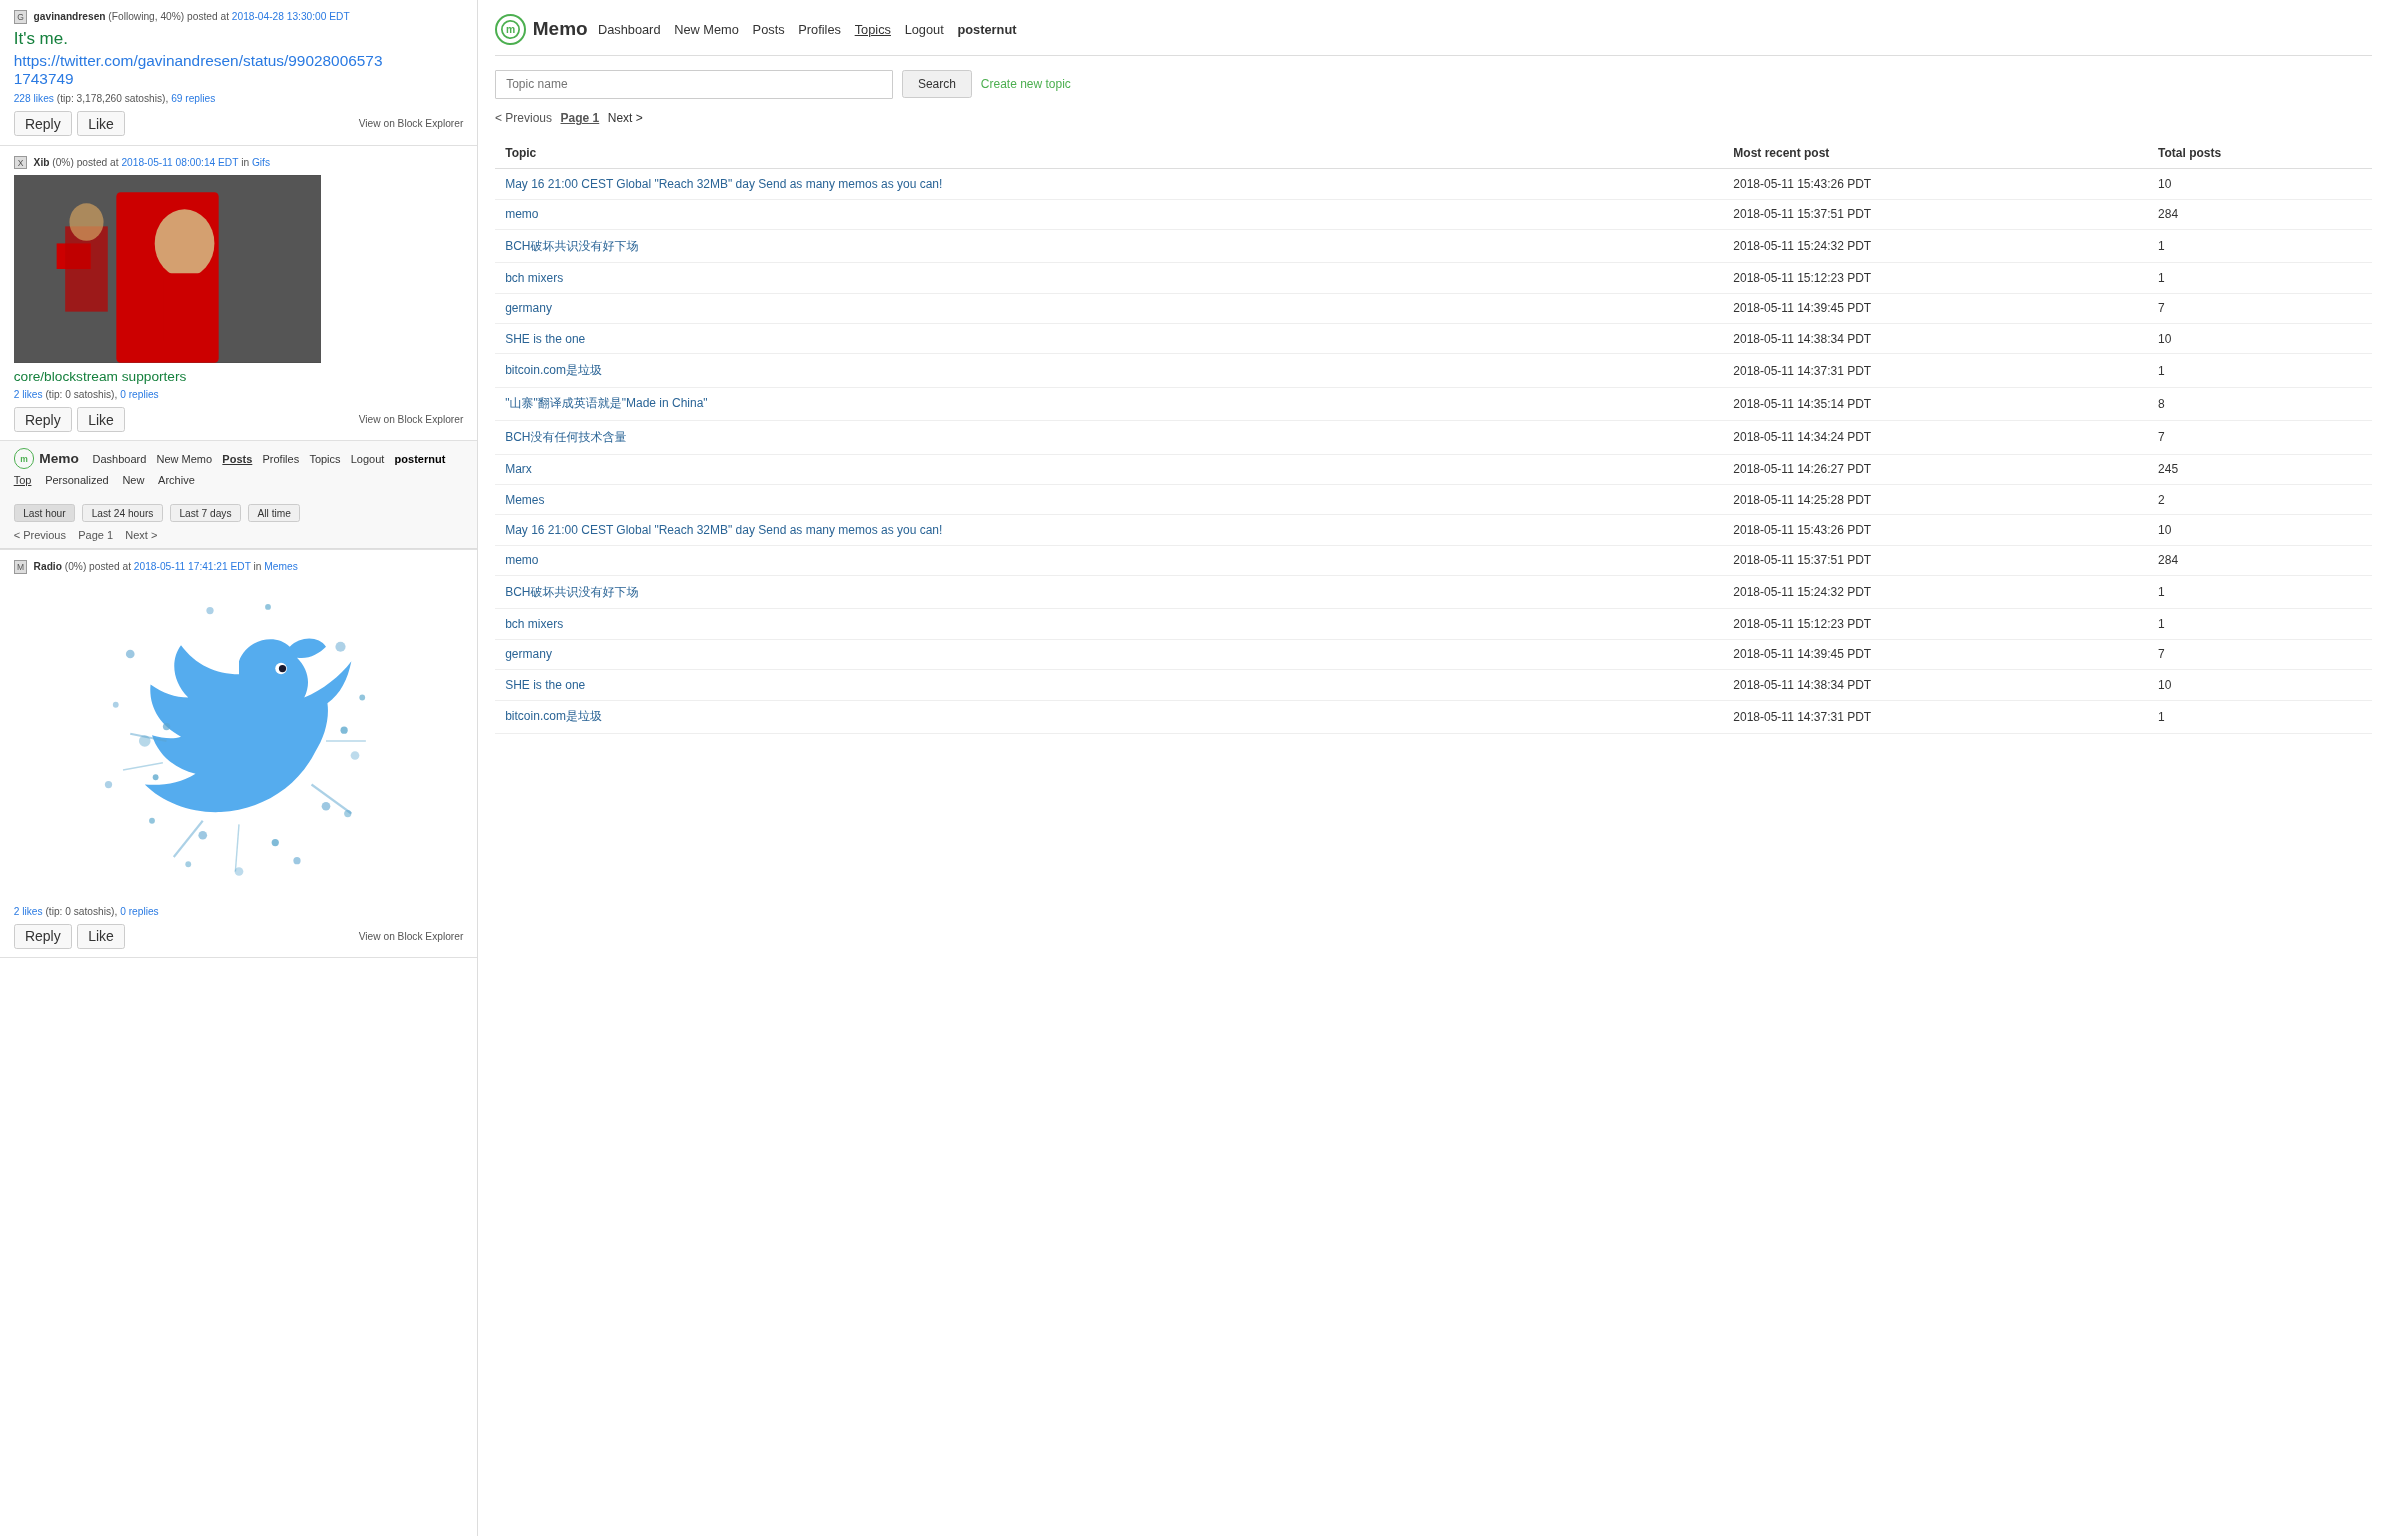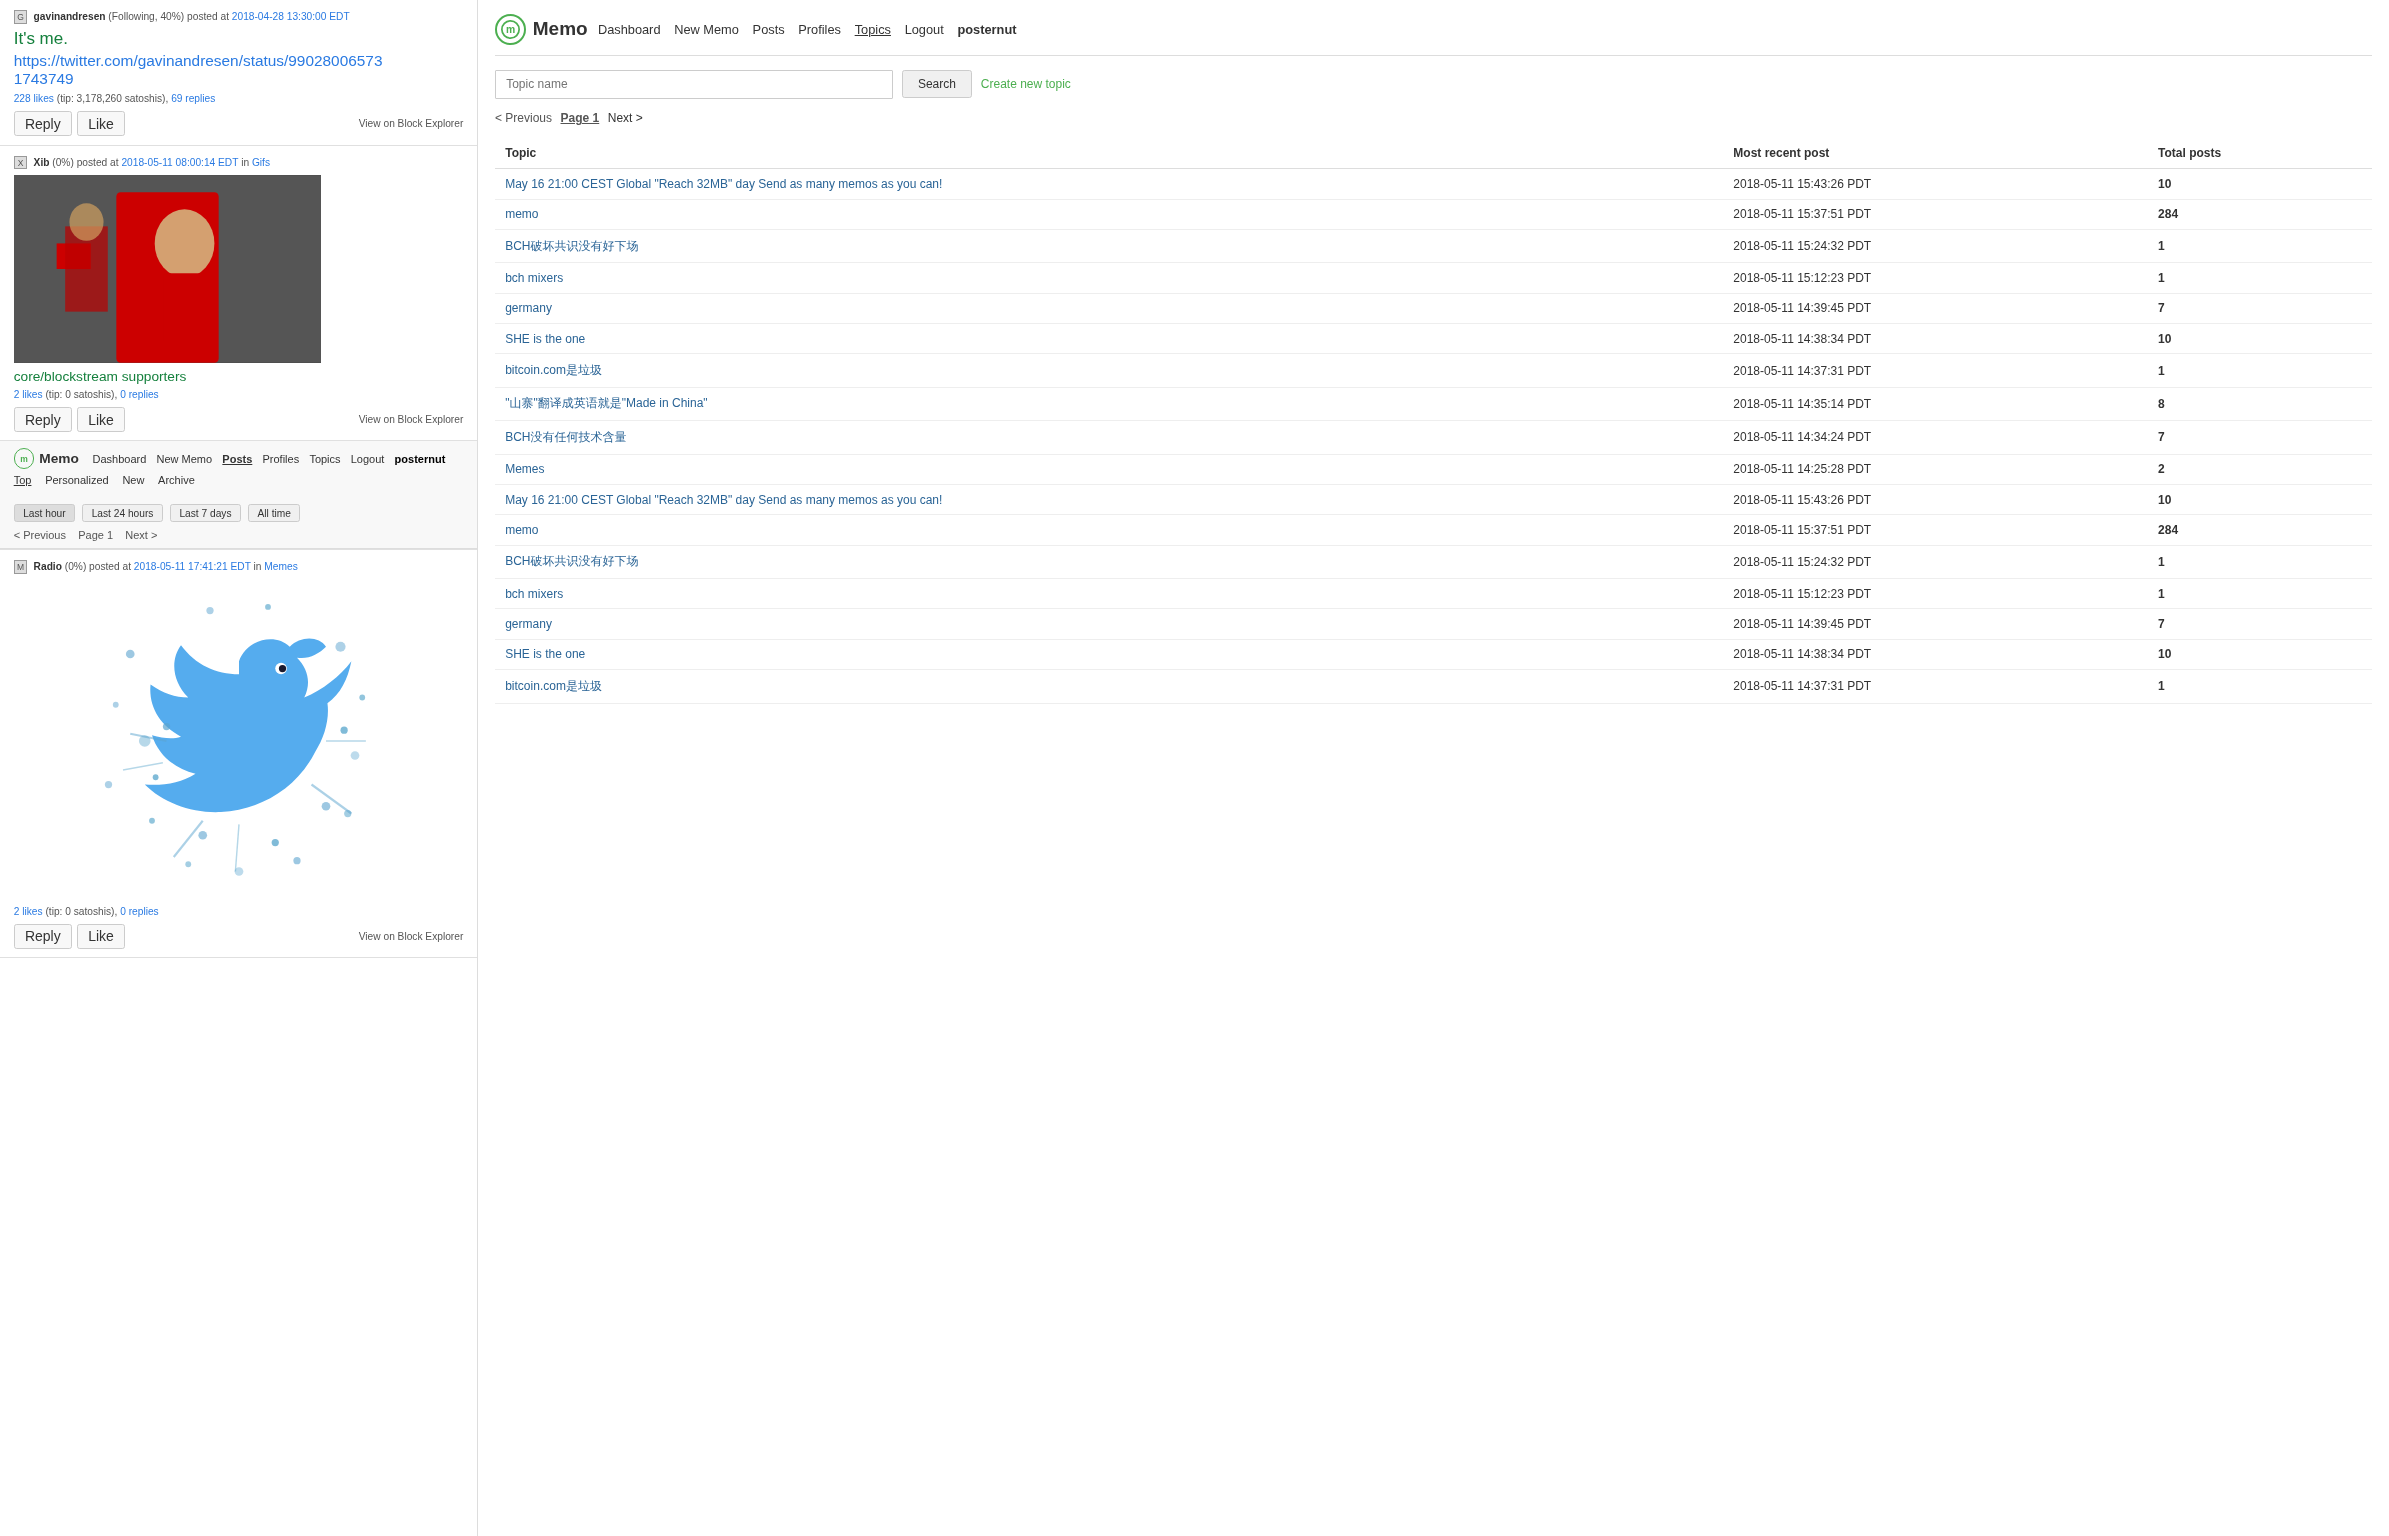--- a/index.html
+++ b/index.html
@@ -314,21 +314,21 @@
       padding: 7.7px 10.2px;
       border-bottom: 0.9px solid #eee;
       vertical-align: middle;
     }
     .topic-link {
       color: #2a6496;
       text-decoration: none;
       font-size: 12px;
     }
     .td-date { color: #333; white-space: nowrap; }
-    .td-count { color: #333; font-weight: bold; }
+    .td-count { color: #333; }
 
     
     .twitter-bird-container {
       width: 100%;
       height: 324px;
       display: flex;
       align-items: center;
       justify-content: center;
       background: #fff;
       margin-bottom: 3.4px;
@@ -611,20 +611,25 @@
           <td><a href="#" class="topic-link">"山寨"翻译成英语就是"Made in China"</a></td>
           <td class="td-date">2018-05-11 14:35:14 PDT</td>
           <td class="td-count">8</td>
         </tr>
         <tr>
           <td><a href="#" class="topic-link">BCH没有任何技术含量</a></td>
           <td class="td-date">2018-05-11 14:34:24 PDT</td>
           <td class="td-count">7</td>
         </tr>
         <tr>
+          <td><a href="#" class="topic-link">Marx</a></td>
+          <td class="td-date">2018-05-11 14:26:27 PDT</td>
+          <td class="td-count">245</td>
+        </tr>
+        <tr>
           <td><a href="#" class="topic-link">Memes</a></td>
           <td class="td-date">2018-05-11 14:25:28 PDT</td>
           <td class="td-count">2</td>
         </tr>
         <tr>
           <td><a href="#" class="topic-link">May 16 21:00 CEST Global "Reach 32MB" day Send as many memos as you can!</a></td>
           <td class="td-date">2018-05-11 15:43:26 PDT</td>
           <td class="td-count">10</td>
         </tr>
         <tr>

